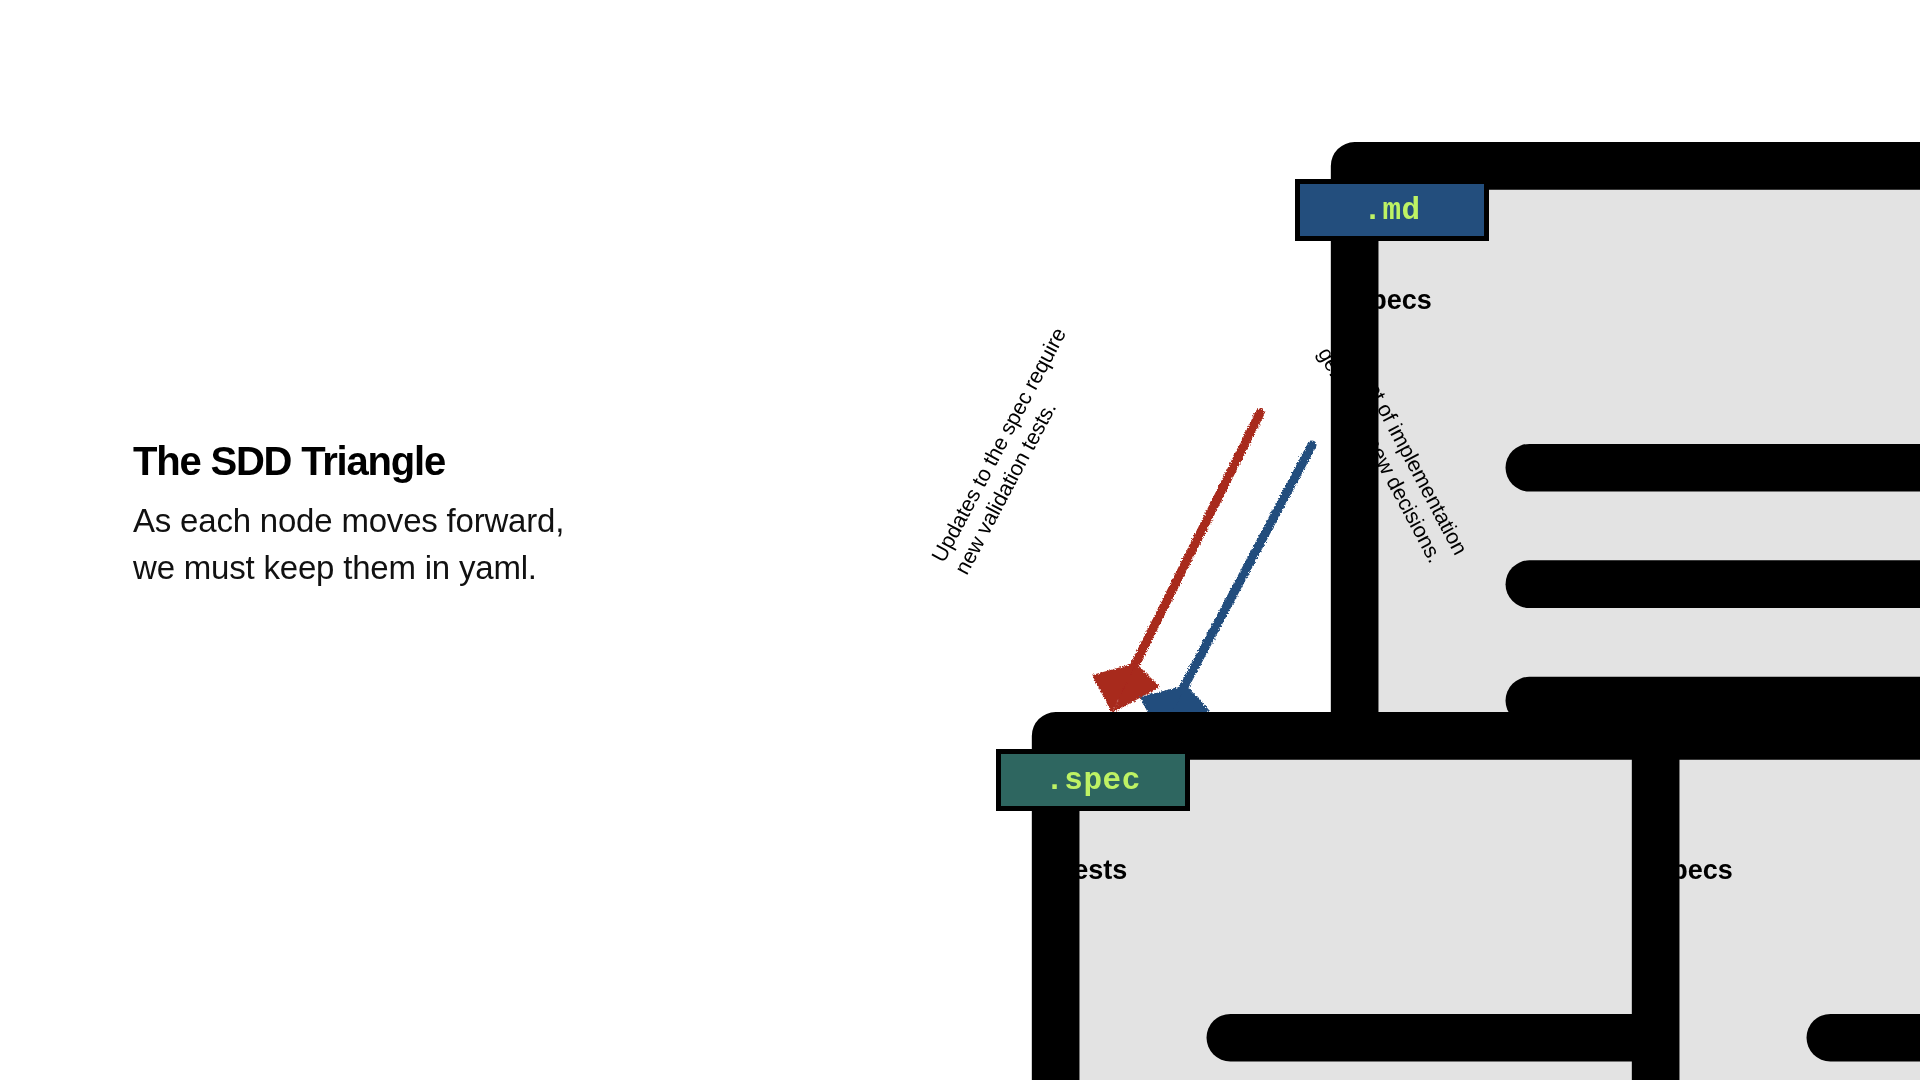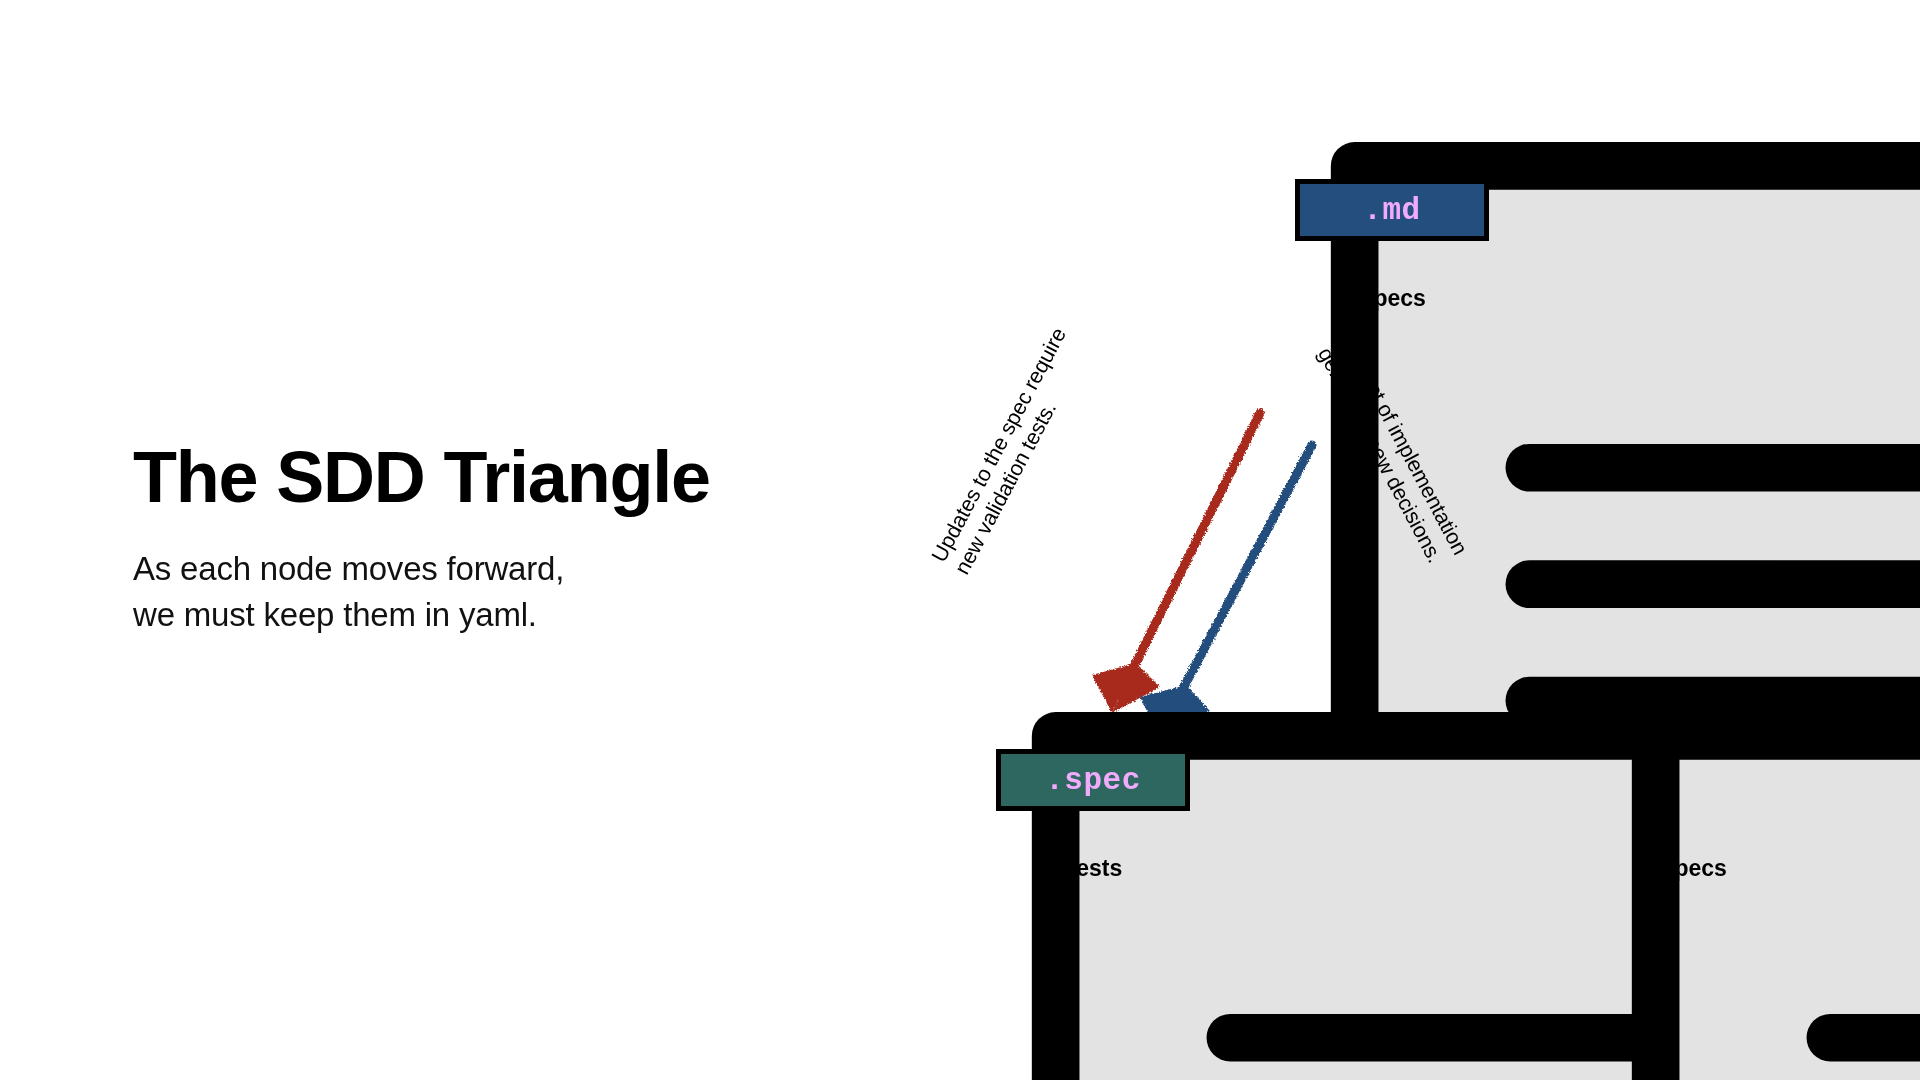--- a/index.html
+++ b/index.html
@@ -7,48 +7,48 @@
     width:1920px; height:1080px;
     background:#ffffff;
     font-family:"Liberation Sans", sans-serif;
     overflow:hidden;
   }
   #slide { position:relative; width:1920px; height:1080px; background:#fff; }
 
   
   .text-block { position:absolute; left:133px; top:440px; width:700px; }
   .slide-title {
-    font-size:72px; font-weight:700; color:#000;
+    font-size:40px; font-weight:700; color:#000;
     letter-spacing:-1.2px; line-height:1.05;
     white-space:nowrap;
   }
   .slide-subtitle {
-    margin-top:30px;
+    margin-top:16px;
     font-size:33px; font-weight:400; color:#111;
     line-height:1.42; letter-spacing:-0.2px;
   }
   .slide-subtitle .ln { display:block; white-space:nowrap; }
 
   
   #diagram { position:absolute; left:960px; top:95px; width:900px; height:900px; }
   #diagram svg { position:absolute; left:0; top:0; width:900px; height:900px; overflow:visible; }
 
   
   .node { position:absolute; }
   .doc-wrap { position:relative; width:170px; height:168px; }
   .node-caption {
     position:absolute; left:50%; transform:translateX(-50%);
     top:172px; white-space:nowrap;
-    font-size:23px; font-weight:700; color:#000;
+    font-size:27px; font-weight:700; color:#000;
   }
   .ext-band {
     position:absolute; left:-12px; width:194px; height:62px;
     border:5px solid #000; display:flex; align-items:center; justify-content:center;
     font-family:"Liberation Mono", monospace;
-    font-size:31px; font-weight:700; color:#f0abfc; letter-spacing:0.5px;
+    font-size:31px; font-weight:700; color:#bef264; letter-spacing:0.5px;
   }
 
   
   .edge-label {
     position:absolute; color:#000; font-size:21.5px;
     line-height:1.22; font-weight:400; white-space:nowrap;
     letter-spacing:-0.1px;
   }
   .edge-label .ln { display:block; }
   #label-left   { left:-80px; top:330px; transform:rotate(-62deg); transform-origin:50% 50%; text-align:left; }

